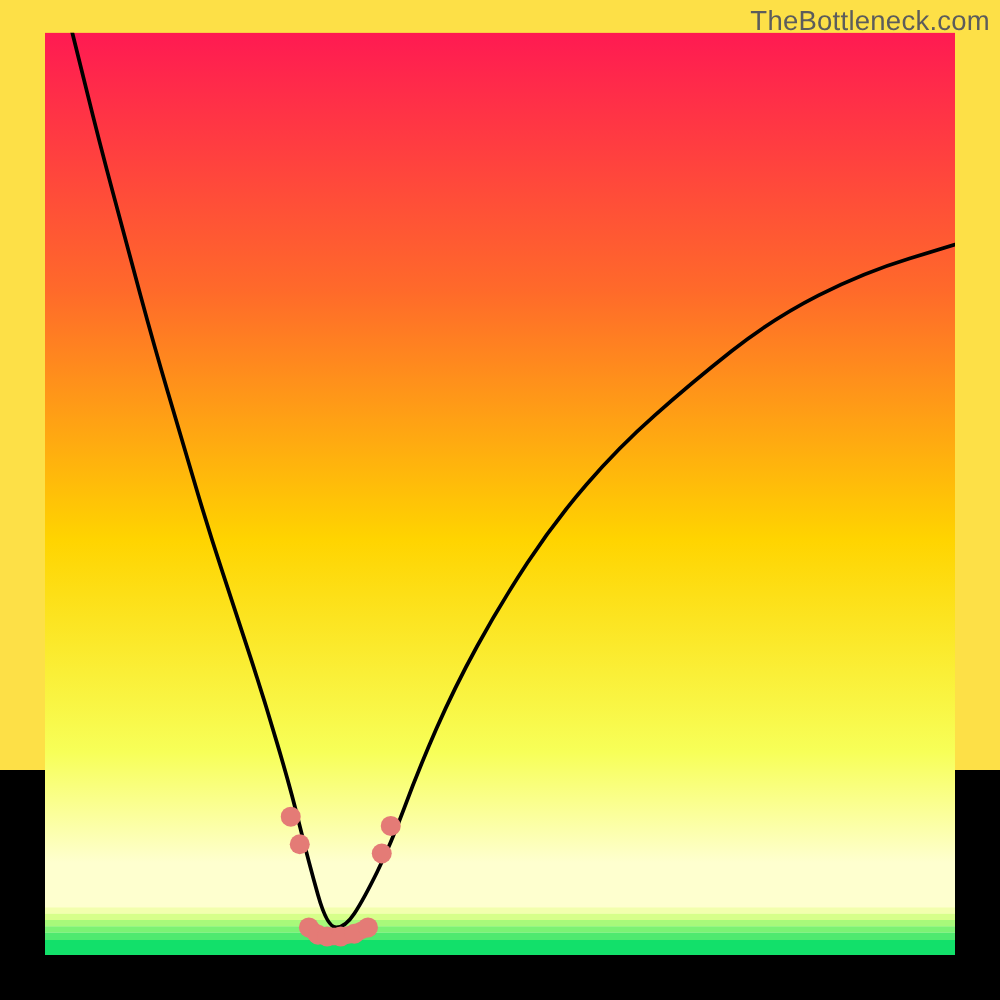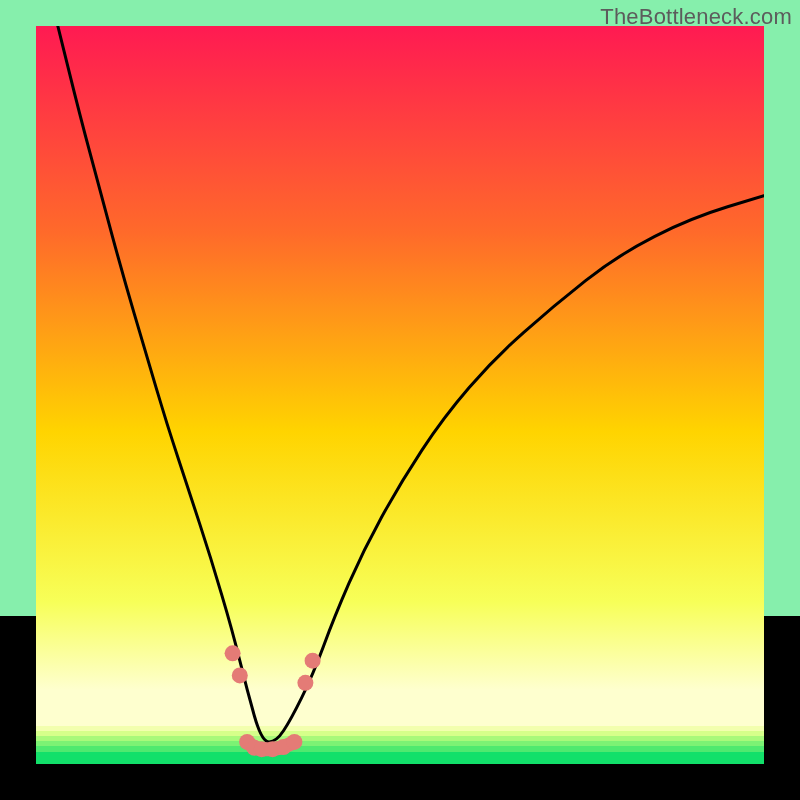--- a/index.html
+++ b/index.html
@@ -7,21 +7,21 @@
     padding: 0;
     width: 800px;
     height: 800px;
     background: #000;
     overflow: hidden;
   }
   .frame {
     position: relative;
     width: 800px;
     height: 616px;
-    background: #86efac;
+    background: #fde047;
   }
   .watermark {
     position: absolute;
     top: 4px;
     right: 8px;
     font-family: Arial, Helvetica, sans-serif;
     font-size: 22px;
     color: #5c5c5c;
     letter-spacing: 0.2px;
     z-index: 10;

